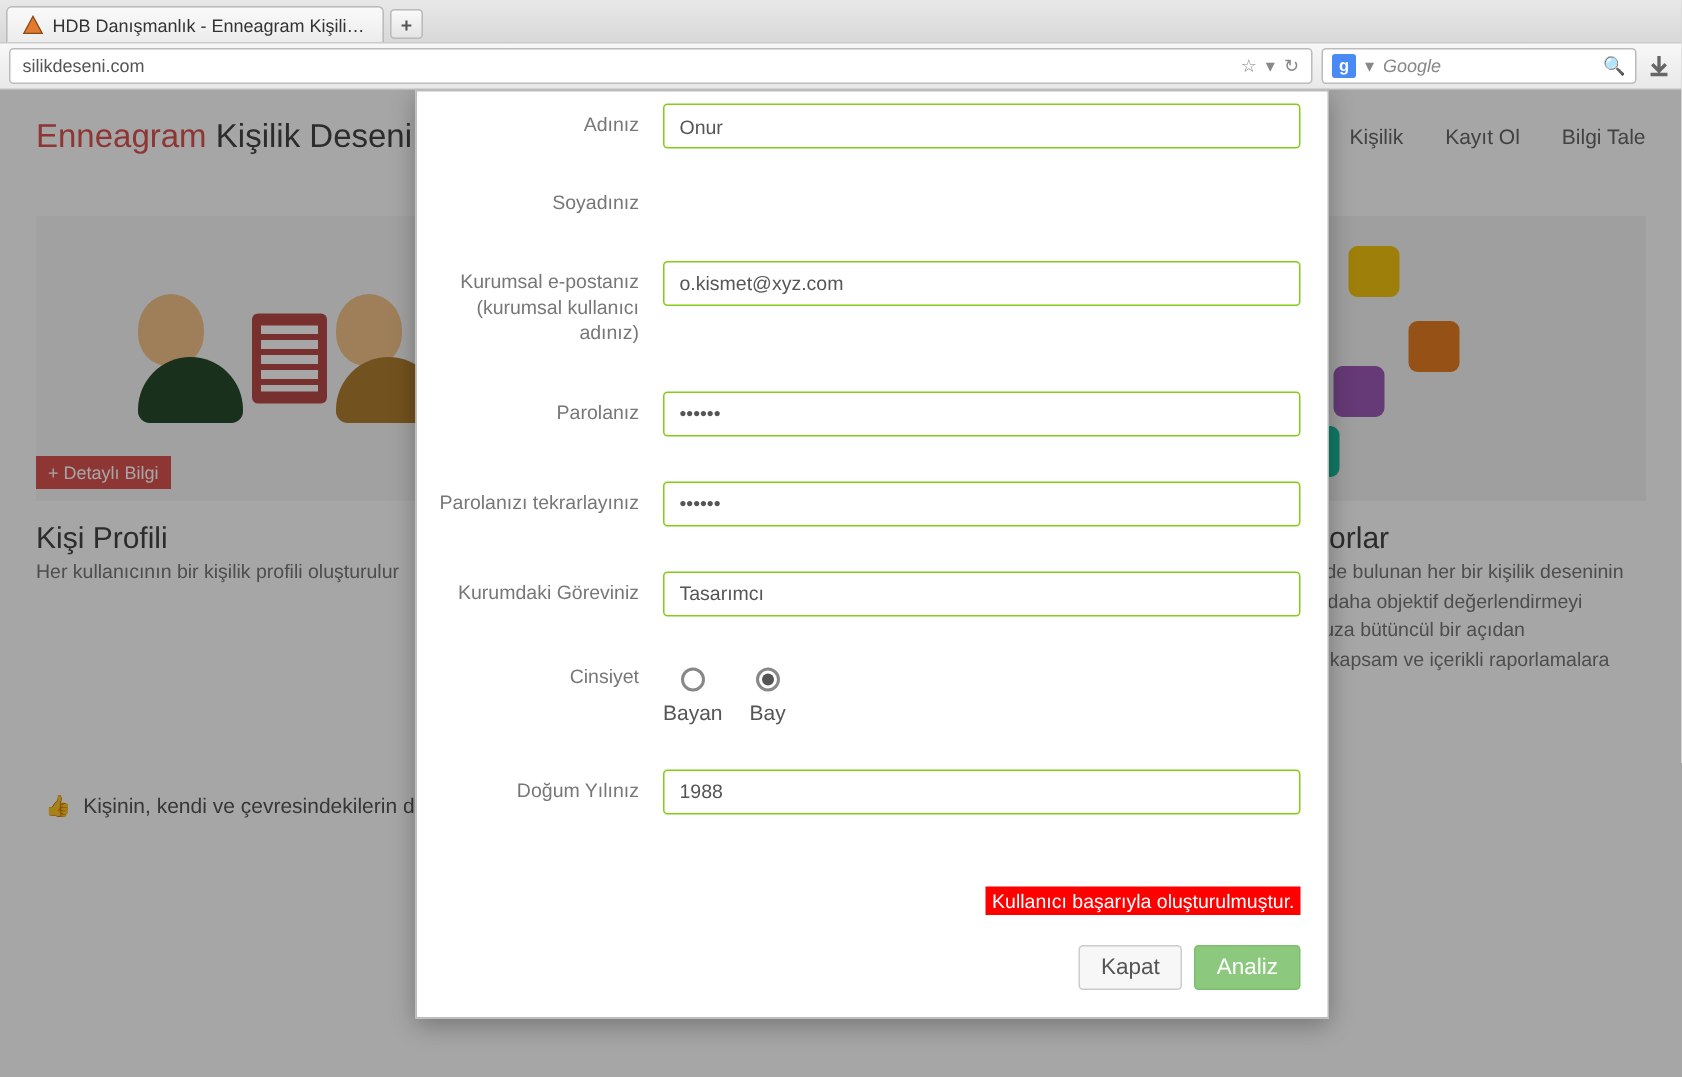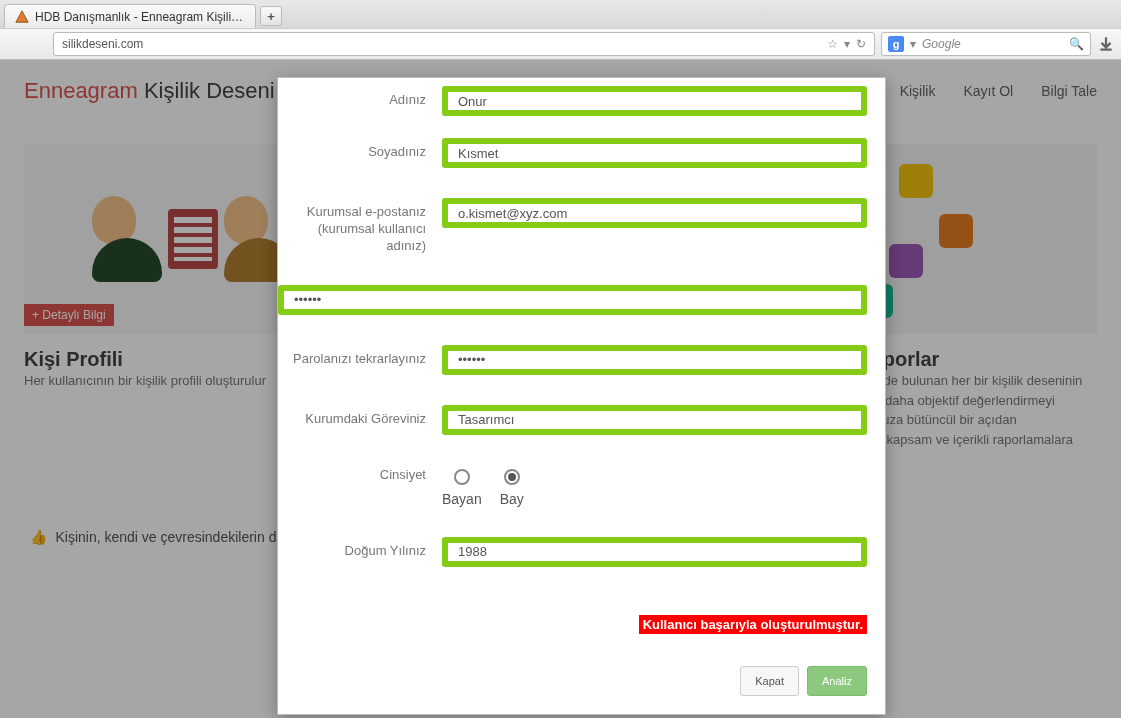--- a/index.html
+++ b/index.html
@@ -6,58 +6,58 @@
 body { font-family: "Helvetica Neue", Arial, sans-serif; font-size: 13px; background: #fff; overflow: hidden; }
 
 .browser-chrome { width: 1121px; background: #f0f0f0; }
 .tab-bar { height: 28px; background: linear-gradient(#e8e8e8,#d8d8d8); display: flex; align-items: flex-end; padding-left: 4px; }
 .tab { background: linear-gradient(#fafafa,#ececec); border: 1px solid #bbb; border-bottom: none; border-radius: 4px 4px 0 0; height: 24px; padding: 0 10px; display: flex; align-items: center; gap: 6px; font-size: 12px; color: #333; max-width: 260px; }
 .tab-title { white-space: nowrap; overflow: hidden; text-overflow: ellipsis; max-width: 210px; }
 .tab-fav { width: 14px; height: 14px; }
 .new-tab { width: 22px; height: 20px; margin-left: 4px; background: linear-gradient(#fafafa,#e4e4e4); border: 1px solid #bbb; border-radius: 3px; display: flex; align-items: center; justify-content: center; font-weight: bold; color: #555; margin-bottom: 2px; }
 
 .addr-bar { height: 32px; background: linear-gradient(#f8f8f8,#e8e8e8); border-top: 1px solid #ccc; border-bottom: 1px solid #bbb; display: flex; align-items: center; padding: 0 6px; gap: 6px; }
-.addr-input { flex: 1; height: 24px; border: 1px solid #bbb; border-radius: 3px; background: #fff; padding: 0 8px; font-size: 12px; color: #555; display: flex; align-items: center; justify-content: space-between; margin-left: 47px; }
+.addr-input { flex: 1; height: 24px; border: 1px solid #bbb; border-radius: 3px; background: #fff; padding: 0 8px; font-size: 12px; color: #555; display: flex; align-items: center; justify-content: space-between; }
 .addr-icons { display: flex; gap: 6px; align-items: center; color: #888; }
 .search-box { width: 210px; height: 24px; border: 1px solid #bbb; border-radius: 3px; background: #fff; display: flex; align-items: center; gap: 6px; padding: 0 6px; font-size: 12px; color: #888; }
 .google-g { width: 16px; height: 16px; background: #4a8af4; color: #fff; font-weight: bold; display: flex; align-items: center; justify-content: center; border-radius: 2px; font-size: 11px; }
 .down-icon { width: 18px; height: 18px; color: #666; }
 
 .page { position: relative; width: 1121px; height: 658px; background: #fff; overflow: hidden; }
 .page-header { display: flex; justify-content: space-between; align-items: center; padding: 18px 24px 40px; }
 .brand { font-size: 22px; font-weight: 300; color: #444; }
 .brand .red { color: #d9534f; }
 .nav { display: flex; gap: 28px; font-size: 14px; color: #666; }
 
 .cards { display: flex; gap: 30px; padding: 0 24px; }
 .card { flex: 1; }
 .card-img { width: 100%; height: 190px; background: #eee; position: relative; overflow: hidden; }
 .detail-btn { position: absolute; bottom: 8px; left: 0; background: #d9534f; color: #fff; font-size: 12px; padding: 4px 8px; }
-.card h3 { font-size: 20px; font-weight: 700; color: #444; margin-top: 14px; }
+.card h3 { font-size: 20px; font-weight: 400; color: #444; margin-top: 14px; }
 .card p { font-size: 13px; color: #777; margin-top: 0; line-height: 1.5; }
 
 .bottom-line { padding: 20px 30px; color: #555; font-size: 14px; display: flex; align-items: center; gap: 8px; margin-top: 40px; }
 
 .overlay { position: absolute; inset: 0; background: rgba(0,0,0,0.35); }
-.modal { position: absolute; top: 17px; left: 277px; width: 609px; background: #fff; border: 1px solid #bbb; box-shadow: 0 4px 16px rgba(0,0,0,0.3); }
+.modal { position: absolute; top: 0; left: 277px; width: 609px; background: #fff; border: 1px solid #bbb; box-shadow: 0 4px 16px rgba(0,0,0,0.3); }
 .modal-body { padding: 0 18px 0 0; }
 .form-row { display: flex; align-items: flex-start; padding: 8px 0 22px; gap: 16px; }
 .form-row.short { padding-bottom: 14px; }
 .form-label { width: 148px; text-align: right; color: #777; font-size: 13px; padding-top: 6px; line-height: 1.3; }
 .form-ctrl { flex: 1; }
-.text-input { width: 100%; height: 30px; border: 6px solid #84cc16; border-radius: 3px; padding: 0 10px; font-size: 13px; color: #555; }
+.text-input { width: 100%; height: 30px; border: 1px solid #84cc16; border-radius: 3px; padding: 0 10px; font-size: 13px; color: #555; }
 .radio-group { display: flex; gap: 18px; align-items: center; padding-top: 4px; }
 .radio-opt { display: flex; align-items: center; gap: 6px; color: #555; font-size: 14px; flex-direction: column; }
 .radio-circle { width: 16px; height: 16px; border: 2px solid #888; border-radius: 50%; display: flex; align-items: center; justify-content: center; }
 .radio-circle.checked::after { content: ""; width: 8px; height: 8px; background: #555; border-radius: 50%; }
 
 .modal-footer { padding: 14px 18px 18px; text-align: right; }
-.success-msg { display: inline-block; background: #ff0000; color: #fff; font-weight: bold; padding: 2px 4px; font-size: 13px; margin-bottom: 20px; }
+.success-msg { display: inline-block; background: #ff0000; color: #fff; font-weight: normal; padding: 2px 4px; font-size: 13px; margin-bottom: 20px; }
 .btn-row { display: flex; justify-content: flex-end; gap: 8px; }
-.btn { height: 30px; padding: 0 14px; border-radius: 3px; font-size: 11px; cursor: pointer; margin-top: 12px; }
+.btn { height: 30px; padding: 0 14px; border-radius: 3px; font-size: 15px; cursor: pointer; }
 .btn-default { background: #f7f7f7; border: 1px solid #ccc; color: #555; }
 .btn-success { background: #8cc97e; border: 1px solid #7bbf6c; color: #fff; }
 
 
 .avatar-scene { position: absolute; inset: 0; display: flex; align-items: center; justify-content: center; background: #f8f8f8; }
 .person { position: relative; }
 .head { width: 44px; height: 48px; border-radius: 50% 50% 45% 45%; }
 .body { width: 70px; height: 44px; border-radius: 36px 36px 8px 8px; margin-top: -6px; }
 .p1 .head { background: #f3c38b; }
 .p1 .body { background: #274a2c; }
@@ -165,27 +165,27 @@
   <div class="overlay"></div>
 
   <div class="modal">
     <div class="modal-body">
       <div class="form-row short">
         <div class="form-label">Adınız</div>
         <div class="form-ctrl"><input class="text-input" value="Onur" style=""></div>
       </div>
       <div class="form-row">
         <div class="form-label">Soyadınız</div>
-        <div class="form-ctrl"><input class="text-input" value="Kısmet" style=""></div>
       </div>
       <div class="form-row">
         <div class="form-label">Kurumsal e-postanız (kurumsal kullanıcı adınız)</div>
         <div class="form-ctrl"><input class="text-input" value="o.kismet@xyz.com" style=""></div>
       </div>
       <div class="form-row">
+        <div class="form-label">Parolanız</div>
         <div class="form-ctrl"><input class="text-input" type="password" value="••••••" style=""></div>
       </div>
       <div class="form-row">
         <div class="form-label">Parolanızı tekrarlayınız</div>
         <div class="form-ctrl"><input class="text-input" type="password" value="••••••" style=""></div>
       </div>
       <div class="form-row">
         <div class="form-label">Kurumdaki Göreviniz</div>
         <div class="form-ctrl"><input class="text-input" value="Tasarımcı" style=""></div>
       </div>

